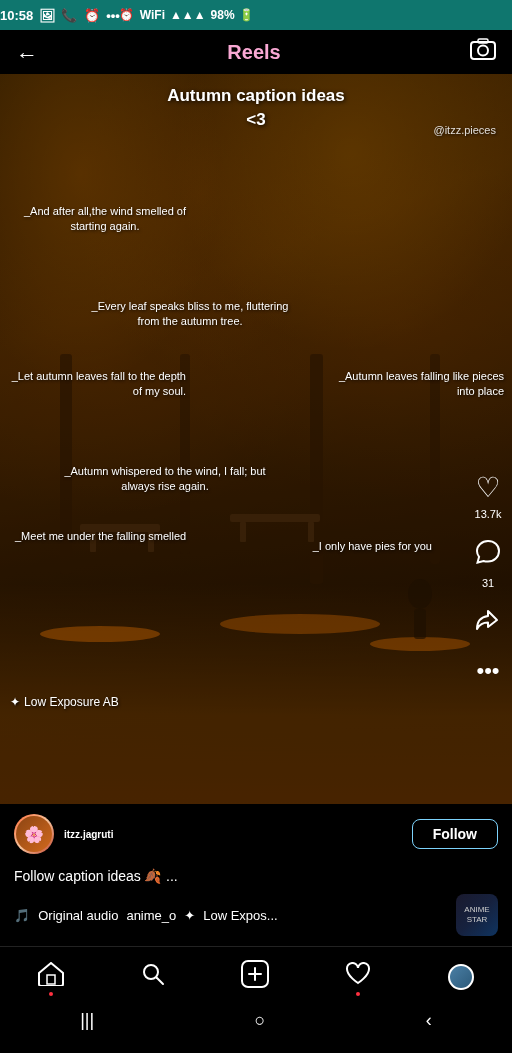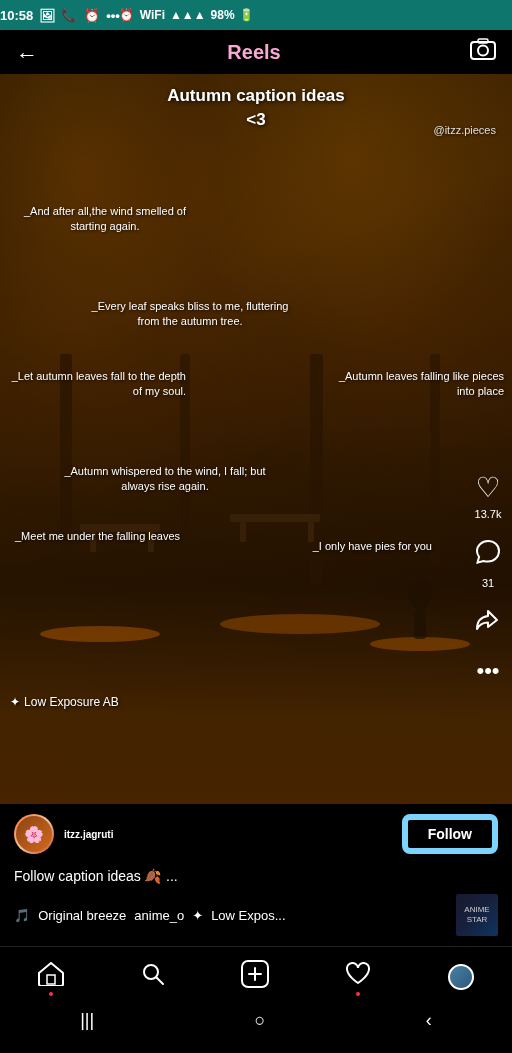--- a/index.html
+++ b/index.html
@@ -214,21 +214,21 @@
       justify-content: center;
       font-size: 16px;
     }
     .username-text {
       flex: 1;
       font-size: 10px;
       font-weight: 600;
       color: #fff;
     }
     .follow-btn {
-      border: 6px solid #7dd3fc;
+      border: 1px solid #7dd3fc;
       background: transparent;
       color: #fff;
       padding: 6px 20px;
       border-radius: 8px;
       font-size: 14px;
       font-weight: 600;
       cursor: pointer;
     }
 
     
@@ -245,21 +245,21 @@
       padding: 4px 14px 10px;
       display: flex;
       align-items: center;
       gap: 8px;
       font-size: 13px;
       color: #fff;
     }
     .audio-thumbnail {
       width: 42px;
       height: 42px;
-      border-radius: 2px;
+      border-radius: 8px;
       background: linear-gradient(135deg, #1a1a2e, #16213e, #0f3460);
       display: flex;
       align-items: center;
       justify-content: center;
       font-size: 10px;
       color: #aaa;
       text-align: center;
       line-height: 1.2;
       margin-left: auto;
       flex-shrink: 0;
@@ -390,21 +390,21 @@
   </div>
 
   <div class="reel-username">@itzz.pieces</div>
 
   <div class="caption-overlay">
     <div class="caption-text" style="top:130px; left:15px;">_And after all,the wind smelled of starting again.</div>
     <div class="caption-text" style="top:225px; left:80px; text-align:center; max-width:220px;">_Every leaf speaks bliss to me, fluttering from the autumn tree.</div>
     <div class="caption-text" style="top:295px; left:6px;text-align:right;">_Let autumn leaves fall to the depth of my soul.</div>
     <div class="caption-text" style="top:295px; right:8px; text-align:right;">_Autumn leaves falling like pieces into place</div>
     <div class="caption-text" style="top:390px; left:55px; max-width:220px;">_Autumn whispered to the wind, I fall; but always rise again.</div>
-    <div class="caption-text" style="top:455px; left:15px;">_Meet me under the falling leaves</div>
+    <div class="caption-text" style="top:455px; left:15px;">_Meet me under the falling smelled</div>
     <div class="caption-text" style="top:465px; right:80px;">_I only have pies for you</div>
   </div>
 
   <div class="filter-tag">
     <span>✦</span>
     <span>Low Exposure AB</span>
   </div>
 
   <div class="reel-actions">
     <div class="action-item">
@@ -439,21 +439,21 @@
   <span class="username-text">itzz.jagruti</span>
   <button class="follow-btn">Follow</button>
 </div>
 
 <div class="post-caption">
   <span>Follow caption ideas 🍂 ...</span>
 </div>
 
 <div class="audio-bar">
   <span>🎵</span>
-  <span>Original breeze</span>
+  <span>Original audio</span>
   <span>anime_o</span>
   <span>✦</span>
   <span>Low Expos...</span>
   <div class="audio-thumbnail">
     <span style="font-size:8px; color:#ccc; padding:2px;">ANIME
 STAR</span>
   </div>
 </div>
 
 <div class="bottom-nav">

